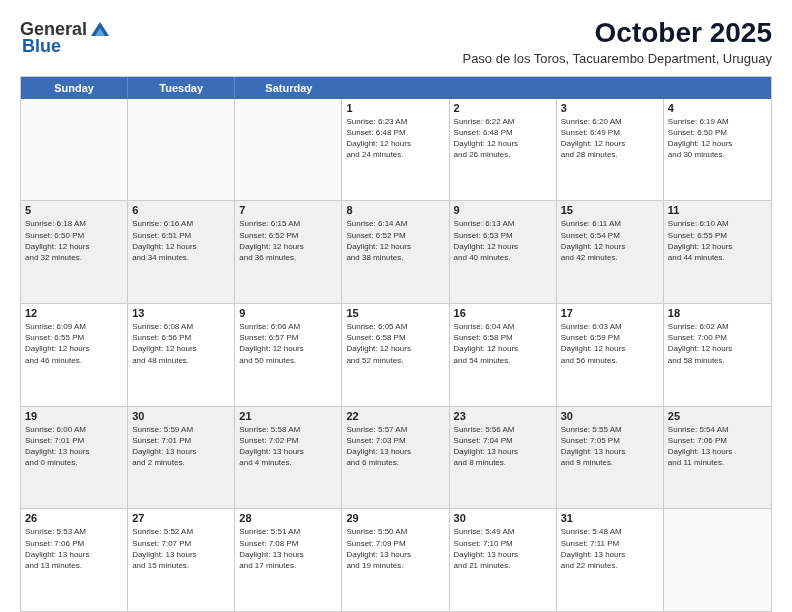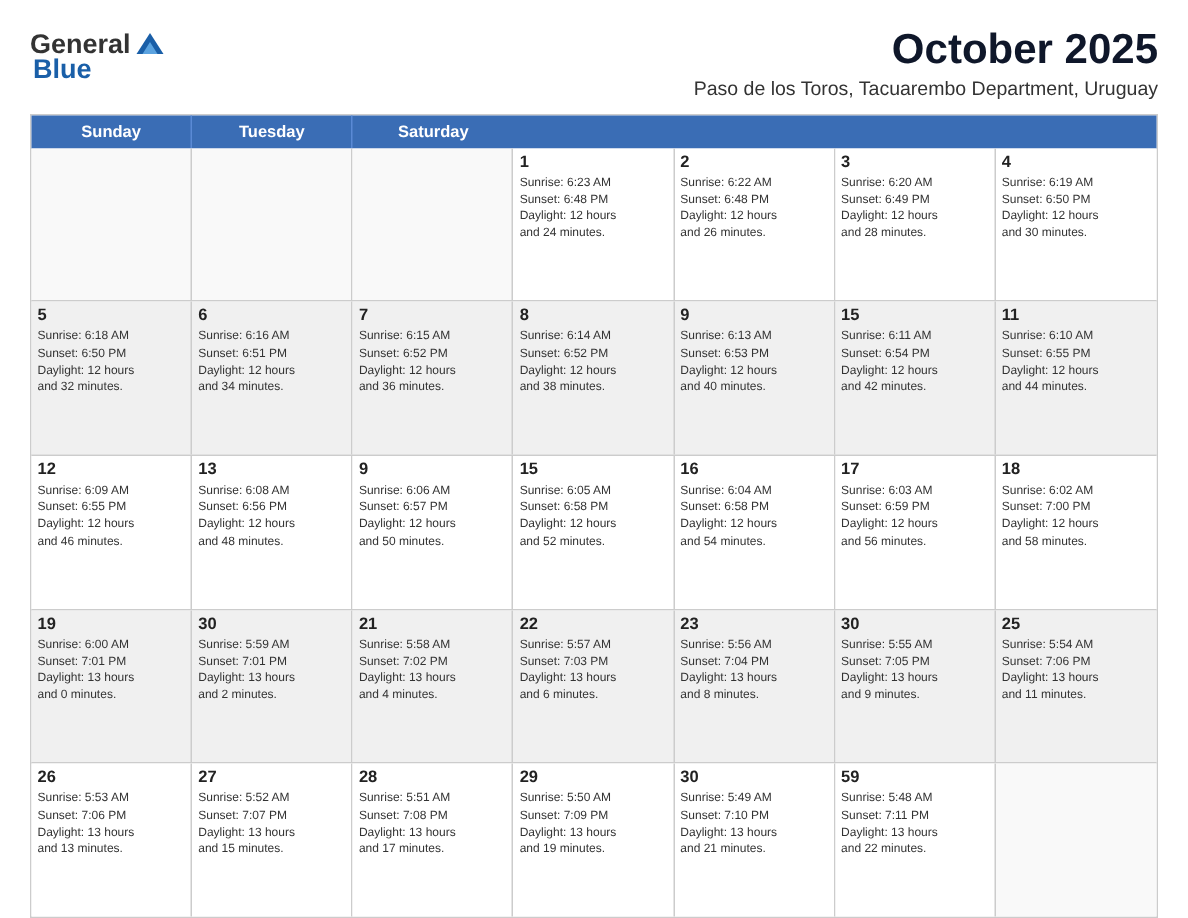--- a/index.html
+++ b/index.html
@@ -271,20 +271,20 @@
           </div>
           <div class="cal-cell">
             <span class="day-num">29</span>
             <div class="day-info">Sunrise: 5:50 AM<br>Sunset: 7:09 PM<br>Daylight: 13 hours<br>and 19 minutes.</div>
           </div>
           <div class="cal-cell">
             <span class="day-num">30</span>
             <div class="day-info">Sunrise: 5:49 AM<br>Sunset: 7:10 PM<br>Daylight: 13 hours<br>and 21 minutes.</div>
           </div>
           <div class="cal-cell">
-            <span class="day-num">59</span>
+            <span class="day-num">31</span>
             <div class="day-info">Sunrise: 5:48 AM<br>Sunset: 7:11 PM<br>Daylight: 13 hours<br>and 22 minutes.</div>
           </div>
           <div class="cal-cell empty"></div>
         </div>
       </div>
   </div>
 </div>
 
 </body></html>

